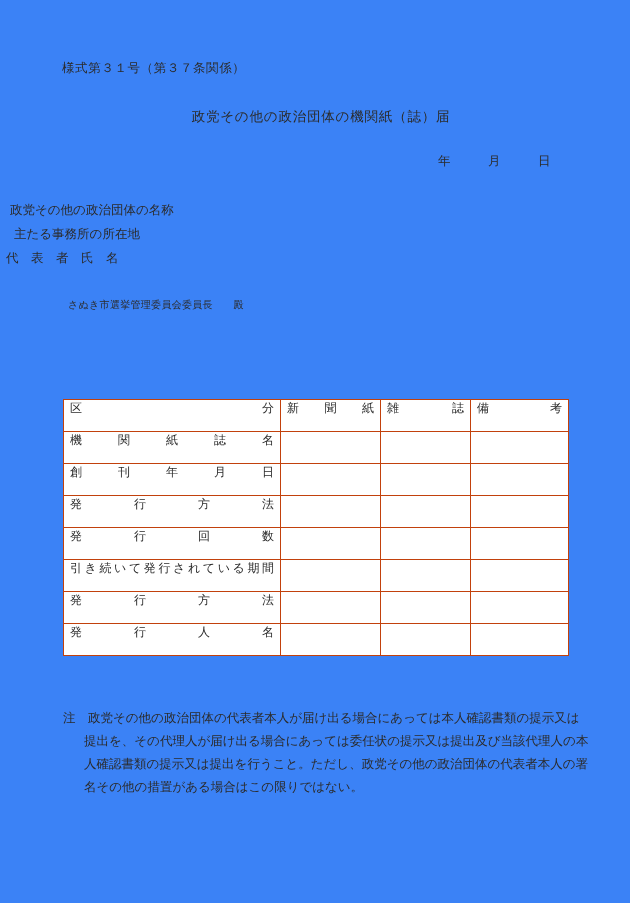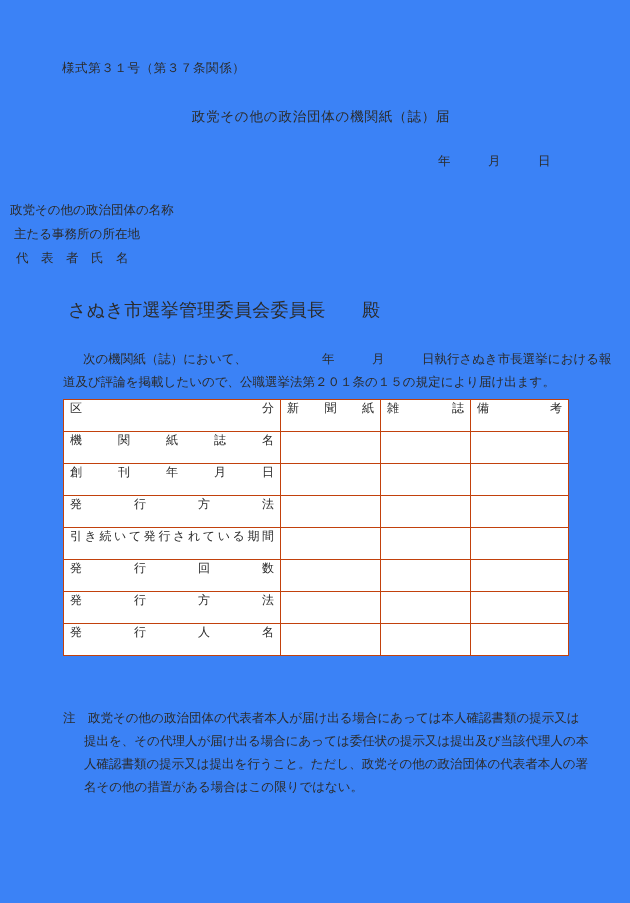--- a/index.html
+++ b/index.html
@@ -63,28 +63,28 @@
     top: 198px;
     font-size: 12.5px;
     line-height: 24px;
   }
   .declarant .dline {
     display: block;
     white-space: pre;
     padding-left: 10px;
   }
   .declarant .dline.l2 { padding-left: 14px; }
-  .declarant .dline.l3 { padding-left: 16px; }
+  .declarant .dline.l3 { padding-left: 6px; }
 
   
   .addressee {
     position: absolute;
     left: 68px;
     top: 298px;
-    font-size: 18px;
+    font-size: 10px;
     letter-spacing: 0.3px;
     white-space: pre;
   }
 
   
   .body-text {
     position: absolute;
     left: 63px;
     top: 347px;
     width: 508px;
@@ -161,24 +161,20 @@
   <div class="date-line">年　　　月　　　日</div>
 
   <div class="declarant">
     <span class="dline l1">政党その他の政治団体の名称</span>
     <span class="dline l2">主たる事務所の所在地</span>
     <span class="dline l3">代　表　者　氏　名</span>
   </div>
 
   <div class="addressee">さぬき市選挙管理委員会委員長　　殿</div>
 
-  <div class="body-text">
-    <span class="bline first">次の機関紙（誌）において、　　　　　　年　　　月　　　日執行さぬき市長選挙における報</span>
-    <span class="bline">道及び評論を掲載したいので、公職選挙法第２０１条の１５の規定により届け出ます。</span>
-  </div>
 
   <table class="form-table">
     <colgroup>
       <col class="col-kubun">
       <col class="col-np">
       <col class="col-mag">
       <col class="col-note">
     </colgroup>
     <thead>
       <tr>
@@ -216,29 +212,29 @@
       <tr>
         <td>
           <span class="spread">発行方法</span>
         </td>
         <td></td>
         <td></td>
         <td></td>
       </tr>
       <tr>
         <td>
+          <span class="spread">発行回数</span>
+        </td>
+        <td></td>
+        <td></td>
+        <td></td>
+      </tr>
+      <tr>
+        <td>
           <span class="spread">引き続いて発行されている期間</span>
-        </td>
-        <td></td>
-        <td></td>
-        <td></td>
-      </tr>
-      <tr>
-        <td>
-          <span class="spread">発行回数</span>
         </td>
         <td></td>
         <td></td>
         <td></td>
       </tr>
       <tr>
         <td>
           <span class="spread">発行方法</span>
         </td>
         <td></td>

